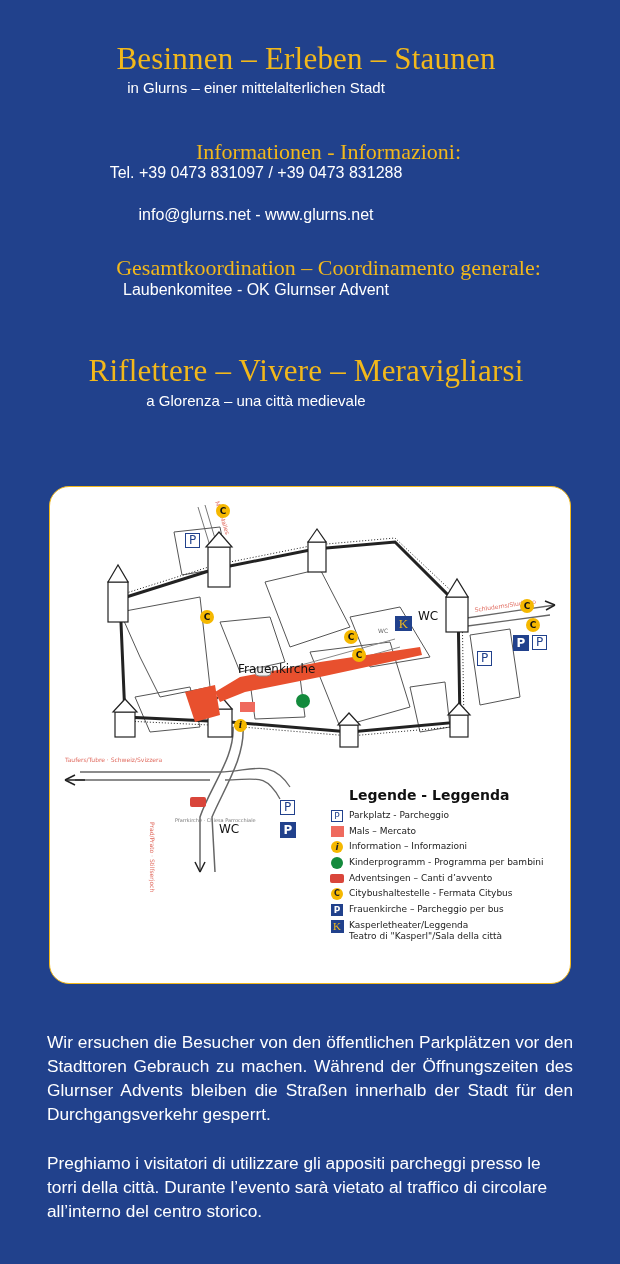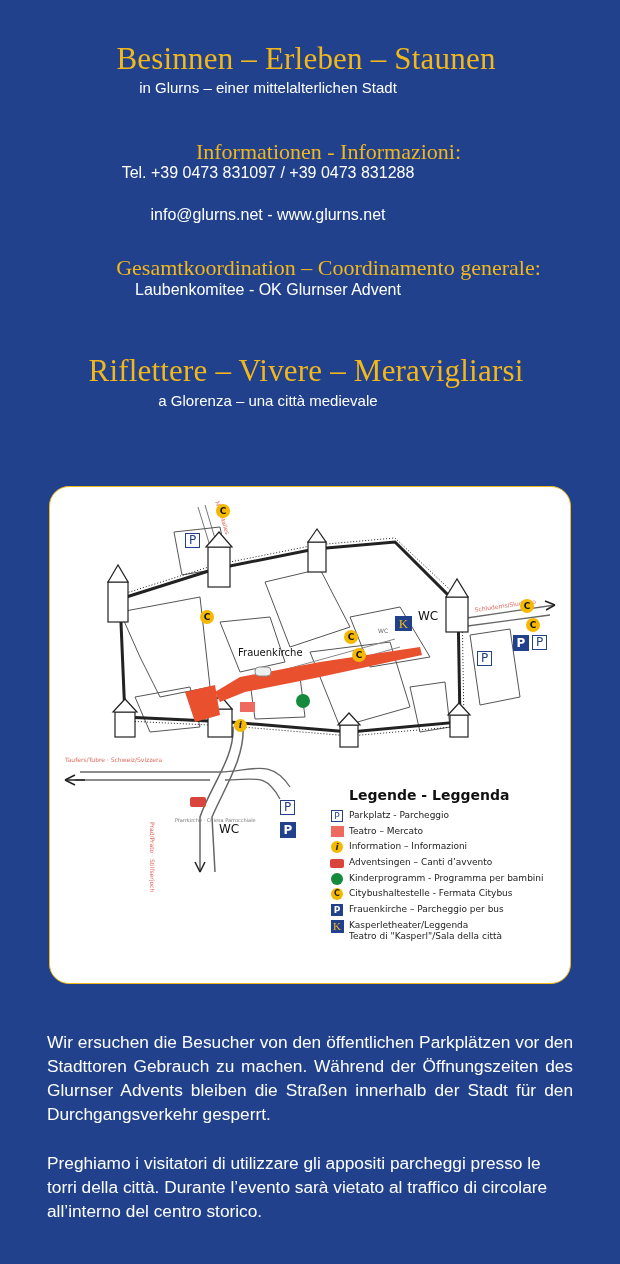--- a/index.html
+++ b/index.html
@@ -1,19 +1,19 @@
 <!DOCTYPE html>
 <html><head>
 <meta charset="utf-8">
 <style>
   * { margin:0; padding:0; box-sizing:border-box; }
   html, body { width:620px; height:1264px; background:#21418c; overflow:hidden; }
   body { position:relative; font-family:"Liberation Sans", sans-serif; color:#fff; }
   .serif-title { font-family:"DejaVu Serif", "Liberation Serif", serif; color:#f2b81b; text-align:center; position:absolute; left:0; width:612px; }
-  .sub { text-align:center; position:absolute; left:16px; width:504px; color:#fff; font-family:"Liberation Sans", sans-serif; }
+  .sub { text-align:center; position:absolute; left:4px; width:504px; color:#fff; font-family:"Liberation Sans", sans-serif; }
   .h1 { font-size:31px; letter-spacing:0.2px; font-family:"Liberation Serif", serif; }
   .h2 { font-size:22px; font-family:"Liberation Serif", serif;padding-left:45px; }
   .s1 { font-size:15px; }
   .s2 { font-size:16px; }
 
   #map-card { position:absolute; left:49px; top:486px; width:522px; height:498px; background:#fff; border:1.5px solid #f2b81b; border-radius:20px; overflow:hidden; }
   #map-card svg { position:absolute; left:0; top:0; }
 
   .legend { position:absolute; left:280px; top:300px; width:240px; color:#222; font-family:"DejaVu Sans", sans-serif; }
   .legend-title { font-size:14px; font-weight:bold; margin-left:19px; margin-bottom:7px; color:#111; }
@@ -144,58 +144,58 @@
   <div class="pin-k" style="left:345px; top:129px;">K</div>
   <div class="map-label" style="left:368px; top:122px; font-size:12px;">WC</div>
   <div class="map-label" style="left:328px; top:140px; font-size:6px; color:#666;">WC</div>
   <div class="pin-c" style="left:294px; top:143px;">C</div>
   <div class="pin-c" style="left:302px; top:161px;">C</div>
   <div class="pin-c" style="left:470px; top:112px;">C</div>
   <div class="pin-c" style="left:476px; top:131px;">C</div>
   <div class="pin-pb" style="left:463px; top:148px;">P</div>
   <div class="pin-p" style="left:482px; top:148px;">P</div>
   <div class="pin-p" style="left:427px; top:164px;">P</div>
-  <div class="map-label" style="left:188px; top:160px; font-size:10px;">Frauenkirche</div>
+  <div class="map-label" style="left:188px; top:175px; font-size:12px;">Frauenkirche</div>
   <div class="pin-green" style="left:246px; top:207px;"></div>
   <div class="pin-i" style="left:184px; top:232px;">i</div>
   <div class="map-label" style="left:169px; top:335px; font-size:12px;">WC</div>
   <div class="pin-p" style="left:230px; top:313px;">P</div>
   <div class="pin-pb" style="left:230px; top:335px;">P</div>
 
   <div class="legend">
     <div class="legend-title">Legende - Leggenda</div>
     <div class="legend-item">
       <span class="legend-sym">
           <span class="sym-p">P</span>
         </span>
       <span>Parkplatz - Parcheggio</span>
     </div>
     <div class="legend-item">
       <span class="legend-sym">
           <span class="sym-mark"></span>
         </span>
-      <span>Teatro – Mercato</span>
+      <span>Mals – Mercato</span>
     </div>
     <div class="legend-item">
       <span class="legend-sym">
           <span class="sym-info">i</span>
         </span>
       <span>Information – Informazioni</span>
     </div>
     <div class="legend-item">
       <span class="legend-sym">
+          <span class="sym-green"></span>
+        </span>
+      <span>Kinderprogramm - Programma per bambini</span>
+    </div>
+    <div class="legend-item">
+      <span class="legend-sym">
           <span class="sym-advent"></span>
         </span>
       <span>Adventsingen – Canti d’avvento</span>
-    </div>
-    <div class="legend-item">
-      <span class="legend-sym">
-          <span class="sym-green"></span>
-        </span>
-      <span>Kinderprogramm - Programma per bambini</span>
     </div>
     <div class="legend-item">
       <span class="legend-sym">
           <span class="sym-c">C</span>
         </span>
       <span>Citybushaltestelle - Fermata Citybus</span>
     </div>
     <div class="legend-item">
       <span class="legend-sym">
           <span class="sym-pb">P</span>

